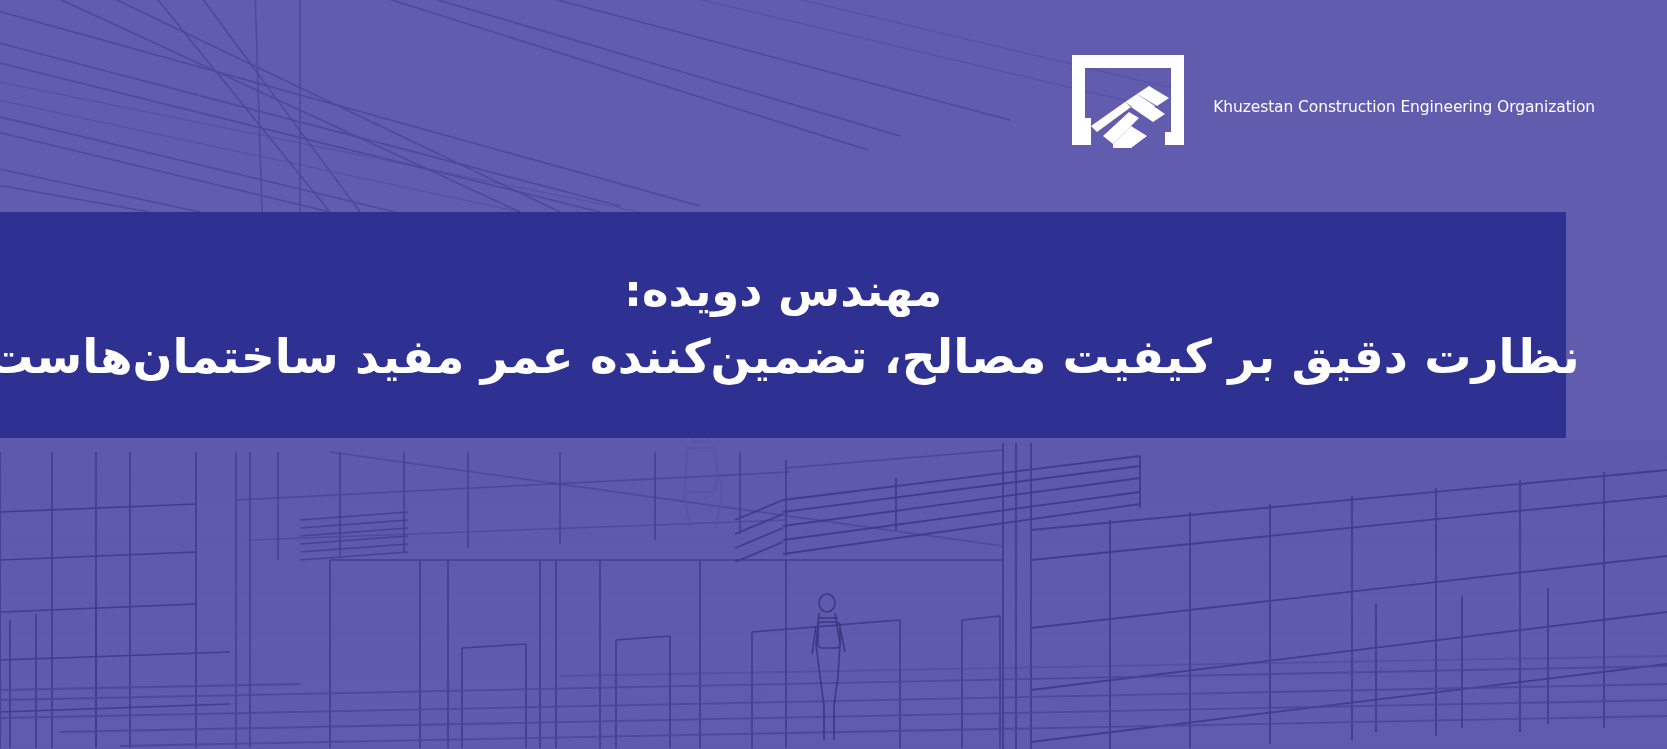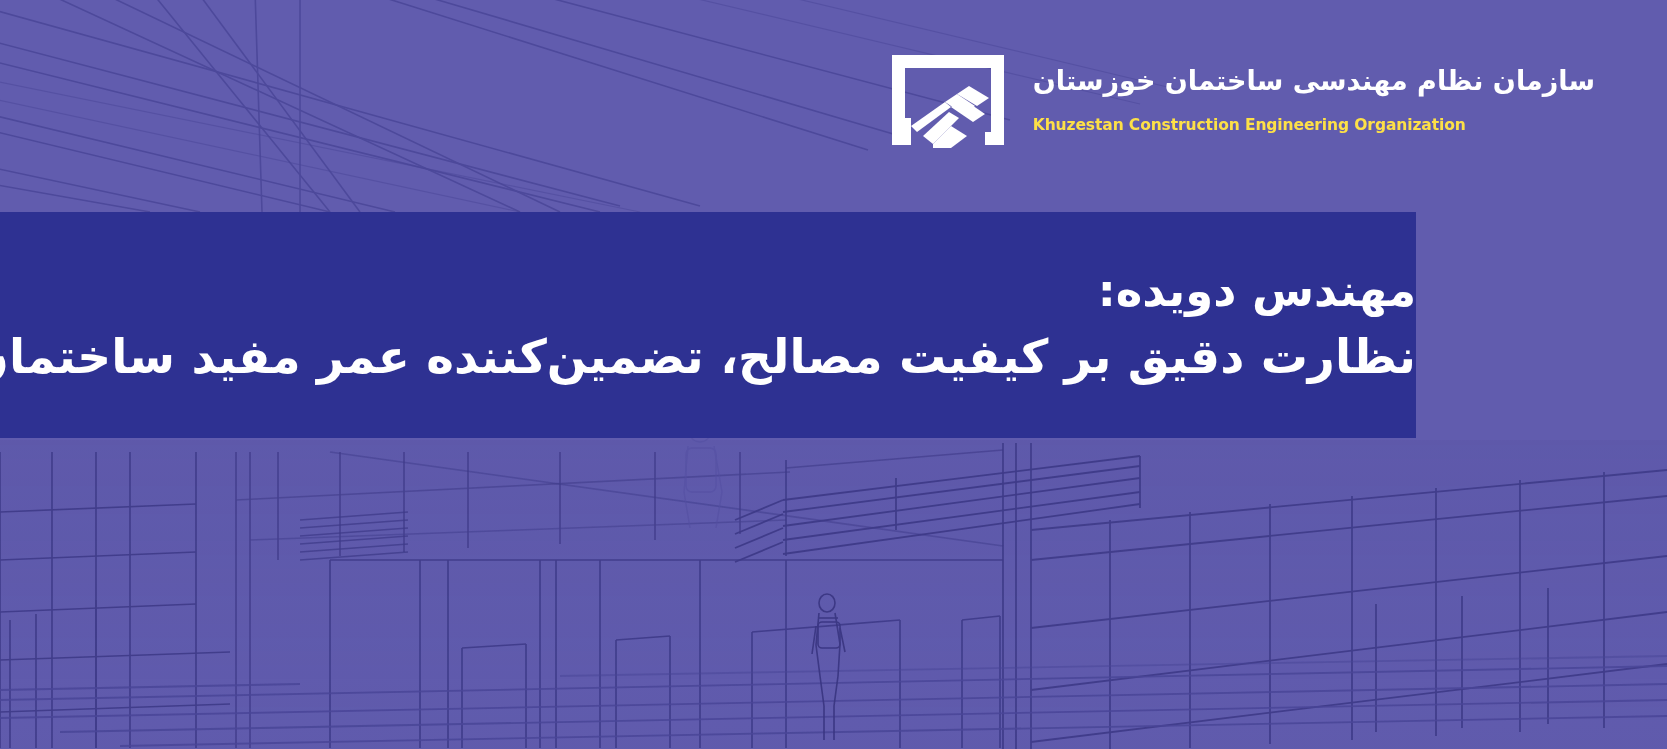--- a/index.html
+++ b/index.html
@@ -24,27 +24,27 @@
     height: 100%;
     pointer-events: none;
   }
   .art-layer svg { display:block; width:100%; height:100%; }
 
   
   #headline-band {
     position: absolute;
     left: 0;
     top: 212px;
-    width: 1416px;
+    width: 1566px;
     height: 226px;
     background: #2E3192;
     z-index: 5;
     display: flex;
     flex-direction: column;
-    align-items: flex-start;
+    align-items: center;
     justify-content: center;
   }
   #headline-line-1 {
     color: #ffffff;
     font-size: 45px;
     font-weight: bold;
     line-height: 1.25;
     letter-spacing: 0.5px;
     text-align: center;
     direction: rtl;
@@ -81,23 +81,23 @@
   #org-name-fa {
     color: #ffffff;
     font-size: 27px;
     font-weight: bold;
     direction: rtl;
     white-space: nowrap;
     line-height: 1.35;
     letter-spacing: -0.5px;
   }
   #org-name-en {
-    color: #fde047;
+    color: #ffffff;
     font-size: 15.5px;
-    font-weight: bold;
+    font-weight: normal;
     direction: ltr;
     white-space: nowrap;
     line-height: 1.4;
     margin-top: 16px;
     letter-spacing: -0.1px;
   }
   #logo-mark { width: 118px; height: 96px; flex: none; }
 
   
   #footer-label {
@@ -283,21 +283,20 @@
         <path d="M714 446 L722 492 L716 528"></path>
         <rect x="686" y="448" width="30" height="44" rx="6"></rect>
       </g>
 
       <rect x="0" y="440" width="1667" height="309" fill="url(#gFade)" opacity="0.22"></rect>
     </svg>
   </div>
 
   <div id="logo-lockup">
     <div id="logo-text-block">
-      <div id="org-name-fa">سازمان نظام مهندسی ساختمان خوزستان</div>
       <div id="org-name-en">Khuzestan Construction Engineering Organization</div>
     </div>
     <svg id="logo-mark" viewBox="0 0 118 96" aria-hidden="true">
 
       <path d="M3 3 H115 V93 H96 V80 H102 V16 H16 V66 H22 V93 H3 Z" fill="#ffffff"></path>
 
       <path d="M22 74 L56 50 L62 55 L28 80 Z" fill="#ffffff"></path>
       <path d="M34 84 L60 60 L70 66 L44 92 Z" fill="#ffffff"></path>
       <path d="M56 50 L74 62 L86 54 L68 42 Z" fill="#ffffff"></path>
       <path d="M68 42 L88 54 L100 46 L80 34 Z" fill="#ffffff"></path>

